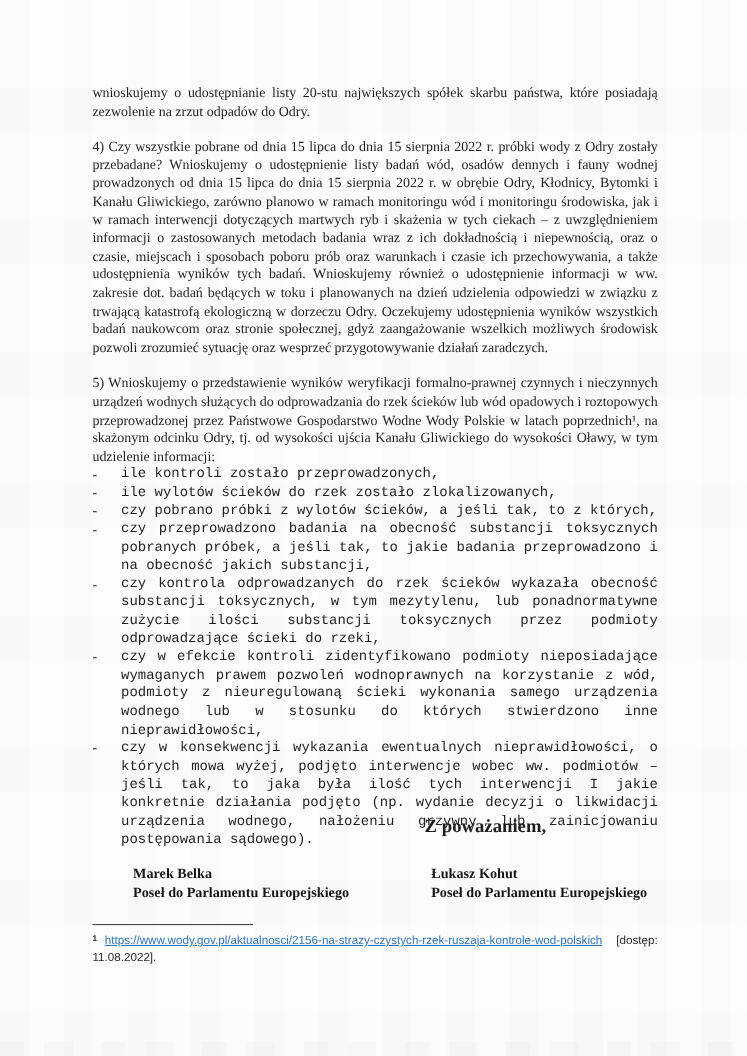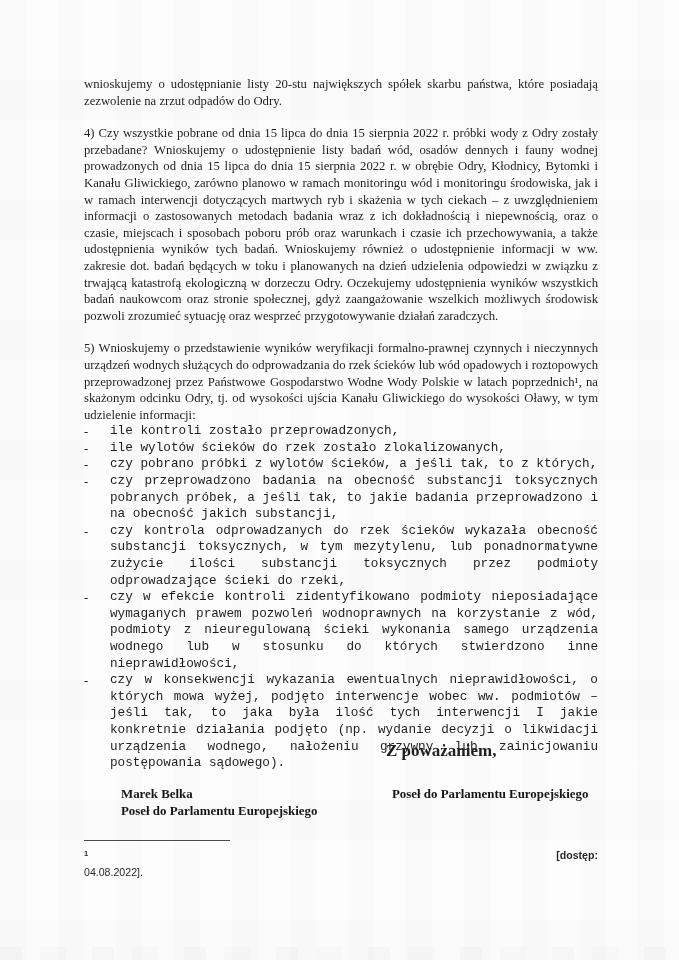--- a/index.html
+++ b/index.html
@@ -50,21 +50,21 @@
   .sig.right{width:243px;}
   .footnote{
     position:absolute;left:84px;top:840px;width:514px;
     font-family:"Liberation Sans", sans-serif;
     font-size:10.6px;line-height:15px;color:#2a2a2a;
   }
   .fn-sep{width:146px;border-top:1.3px solid #4a4a4a;margin-bottom:7px;}
   .fn-line1{display:flex;align-items:baseline;white-space:nowrap;}
   .fn-marker{font-size:7.5px;vertical-align:top;position:relative;top:-3px;margin-right:7px;font-weight:bold;}
   .fn-link{color:#2e75b6;text-decoration:underline;cursor:pointer;}
-  .fn-suffix{margin-left:auto;color:#2a2a2a;font-weight:bold;}
+  .fn-suffix{margin-left:auto;color:#2a2a2a;}
   .fn-line2{margin-top:1px;}
 </style>
 </head>
 <body>
 
 <div class="page">
   <div class="ghost"></div>
 
   <div class="doc">
     <p class="para">wnioskujemy o udostępnianie listy 20-stu największych spółek skarbu państwa, które posiadają zezwolenie na zrzut odpadów do Odry.</p>
@@ -104,27 +104,29 @@
   </div>
 
   <div class="closing">Z poważaniem,</div>
 
   <div class="signatures">
     <div class="sig">
       <div>Marek Belka</div>
       <div>Poseł do Parlamentu Europejskiego</div>
     </div>
     <div class="sig right">
+      <div>Łukasz Kohut</div>
       <div>Poseł do Parlamentu Europejskiego</div>
     </div>
   </div>
 
   <div class="footnote">
     <div class="fn-sep"></div>
     <div class="fn-line1">
       <span class="fn-marker">1</span>
+      <a class="fn-link">https://www.wody.gov.pl/aktualnosci/2156-na-strazy-czystych-rzek-ruszaja-kontrole-wod-polskich</a>
       <span class="fn-suffix">[dostęp:</span>
     </div>
-    <div class="fn-line2">04.08.2022].</div>
+    <div class="fn-line2">11.08.2022].</div>
   </div>
 
   <div class="bottom-strip"></div>
 </div>
 
 </body></html>

